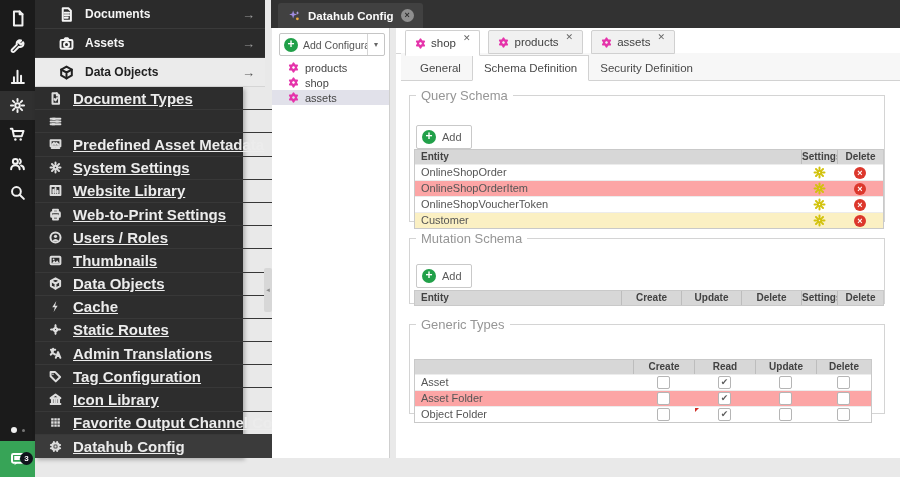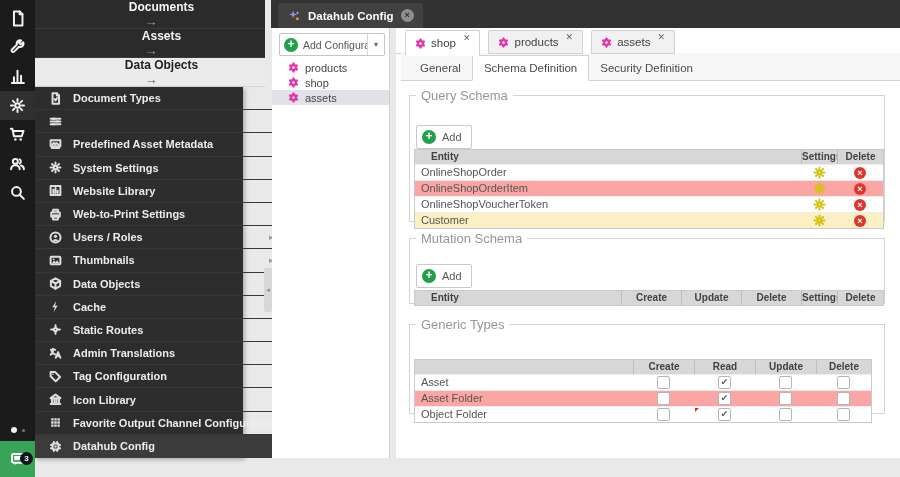--- a/index.html
+++ b/index.html
@@ -14,33 +14,33 @@
   .rail-item.active{background:#303030;}
   #rail-items{padding-top:4px;}
   #rail-dots{position:absolute;left:0;bottom:44px;width:35px;display:flex;align-items:center;justify-content:center;gap:5px;}
   #rail-dots .d1{width:6px;height:6px;border-radius:50%;background:#f0f0f0;}
   #rail-dots .d2{width:3px;height:3px;border-radius:50%;background:#777;}
   #chat-btn{position:absolute;left:0;bottom:0;width:35px;height:36px;background:#37a457;display:flex;align-items:center;justify-content:center;color:#fff;cursor:pointer;}
   #chat-badge{position:absolute;right:2px;top:11px;width:13px;height:13px;border-radius:50%;background:#10141c;color:#fff;font-size:8px;font-weight:bold;display:flex;align-items:center;justify-content:center;}
 
   
   #accordion{position:absolute;left:35px;top:0;width:230px;}
-  .acc-row{height:28px;border-bottom:1px solid #3a3a3a;background:#2b2b2b;color:#f5f5f5;display:flex;align-items:center;padding-left:12px;cursor:pointer;flex-direction:column;}
+  .acc-row{height:28px;border-bottom:1px solid #3a3a3a;background:#2b2b2b;color:#f5f5f5;display:flex;align-items:center;padding-left:24px;cursor:pointer;}
   .acc-row .lbl{font-size:12px;font-weight:bold;margin-left:11px;flex:1;}
   .acc-row .arr{margin-right:10px;color:#9a9a9a;font-size:13px;}
   .acc-row.selected{background:#ebebeb;color:#222;border-bottom:1px solid #d5d5d5;}
   .acc-row.selected .arr{color:#555;}
 
   
   #submenu{position:absolute;left:35px;top:87px;width:208px;height:371px;background:#2d2d2d;display:grid;grid-template-rows:repeat(16,1fr);box-shadow:2px 2px 4px rgba(0,0,0,.25);}
   .sub-row{display:flex;align-items:center;padding-left:13px;color:#ececec;border-bottom:1px solid #383838;cursor:pointer;}
   .sub-row:last-child{border-bottom:none;}
   .sub-row.active{background:#3b3b3b;}
   .sub-row .sic{width:14px;display:flex;justify-content:center;color:#ddd;}
-  .sub-row .lbl{margin-left:11px;font-size:11px;font-weight:600;flex:1;white-space:nowrap;}
+  .sub-row .lbl{margin-left:11px;font-size:15px;font-weight:600;flex:1;white-space:nowrap;text-decoration:underline;}
   .sub-row .chev{margin-right:9px;color:#9a9a9a;font-size:9px;}
 
   
   #topstrip{position:absolute;left:271px;top:0;width:629px;height:28px;background:#323232;}
   #win-tab{position:absolute;left:7px;top:3px;height:25px;background:#414141;border-radius:3px 3px 0 0;display:flex;align-items:center;gap:7px;padding:0 9px;cursor:pointer;}
   #win-tab .lbl{color:#fbfbfb;font-size:11.5px;font-weight:600;}
   #win-close{width:13px;height:13px;border-radius:50%;background:#8f8f8f;color:#2e2e2e;font-size:9px;line-height:13px;text-align:center;font-weight:bold;cursor:pointer;}
 
   
   #splitter-handle{position:absolute;left:264px;top:268px;width:8px;height:44px;background:#d7d7d7;border-radius:2px;display:flex;align-items:center;justify-content:center;color:#8a8a8a;font-size:7px;cursor:pointer;}
@@ -77,21 +77,21 @@
   .fs-add .lbl{font-size:11px;color:#5a5a5a;}
   #fs-query .fs-add{top:22px;}
   #fs-mutation .fs-add{top:18px;}
 
   .tbl{position:absolute;left:4px;border:1px solid #c9c9c9;box-sizing:border-box;background:#fff;}
   #tbl-query{top:46px;width:470px;}
   #tbl-mutation{top:44px;width:470px;}
   #tbl-generic{top:27px;width:458px;}
   .thead{display:grid;background:#d7d7d7;height:14px;}
   .thead .hc{font-size:10px;font-weight:bold;color:#424242;line-height:14px;text-align:center;border-left:1px solid #bdbdbd;overflow:hidden;white-space:nowrap;}
-  .thead .hc:first-child{border-left:none;text-align:left;padding-left:16px;}
+  .thead .hc:first-child{border-left:none;text-align:left;padding-left:6px;}
   .trow{display:grid;height:15px;border-top:1px solid #ececec;background:#fff;}
   .trow.alt{background:#fca5a5;}
   .trow.hl{background:#fbf0c3;}
   .trow .tc{font-size:11px;color:#555;line-height:15px;padding-left:6px;overflow:hidden;white-space:nowrap;}
   .trow .cc{display:flex;align-items:center;justify-content:center;position:relative;}
   .gq-cols{grid-template-columns:1fr 36px 46px;}
   .mu-cols{grid-template-columns:1fr 60px 60px 60px 36px 46px;}
   .ge-cols{grid-template-columns:1fr 61px 61px 61px 55px;}
   .gear-btn{color:#d2c20c;cursor:pointer;display:flex;}
   .del-btn{width:12px;height:12px;border-radius:50%;background:#dc372c;color:#fff;font-size:9px;font-weight:bold;line-height:12px;text-align:center;cursor:pointer;}

